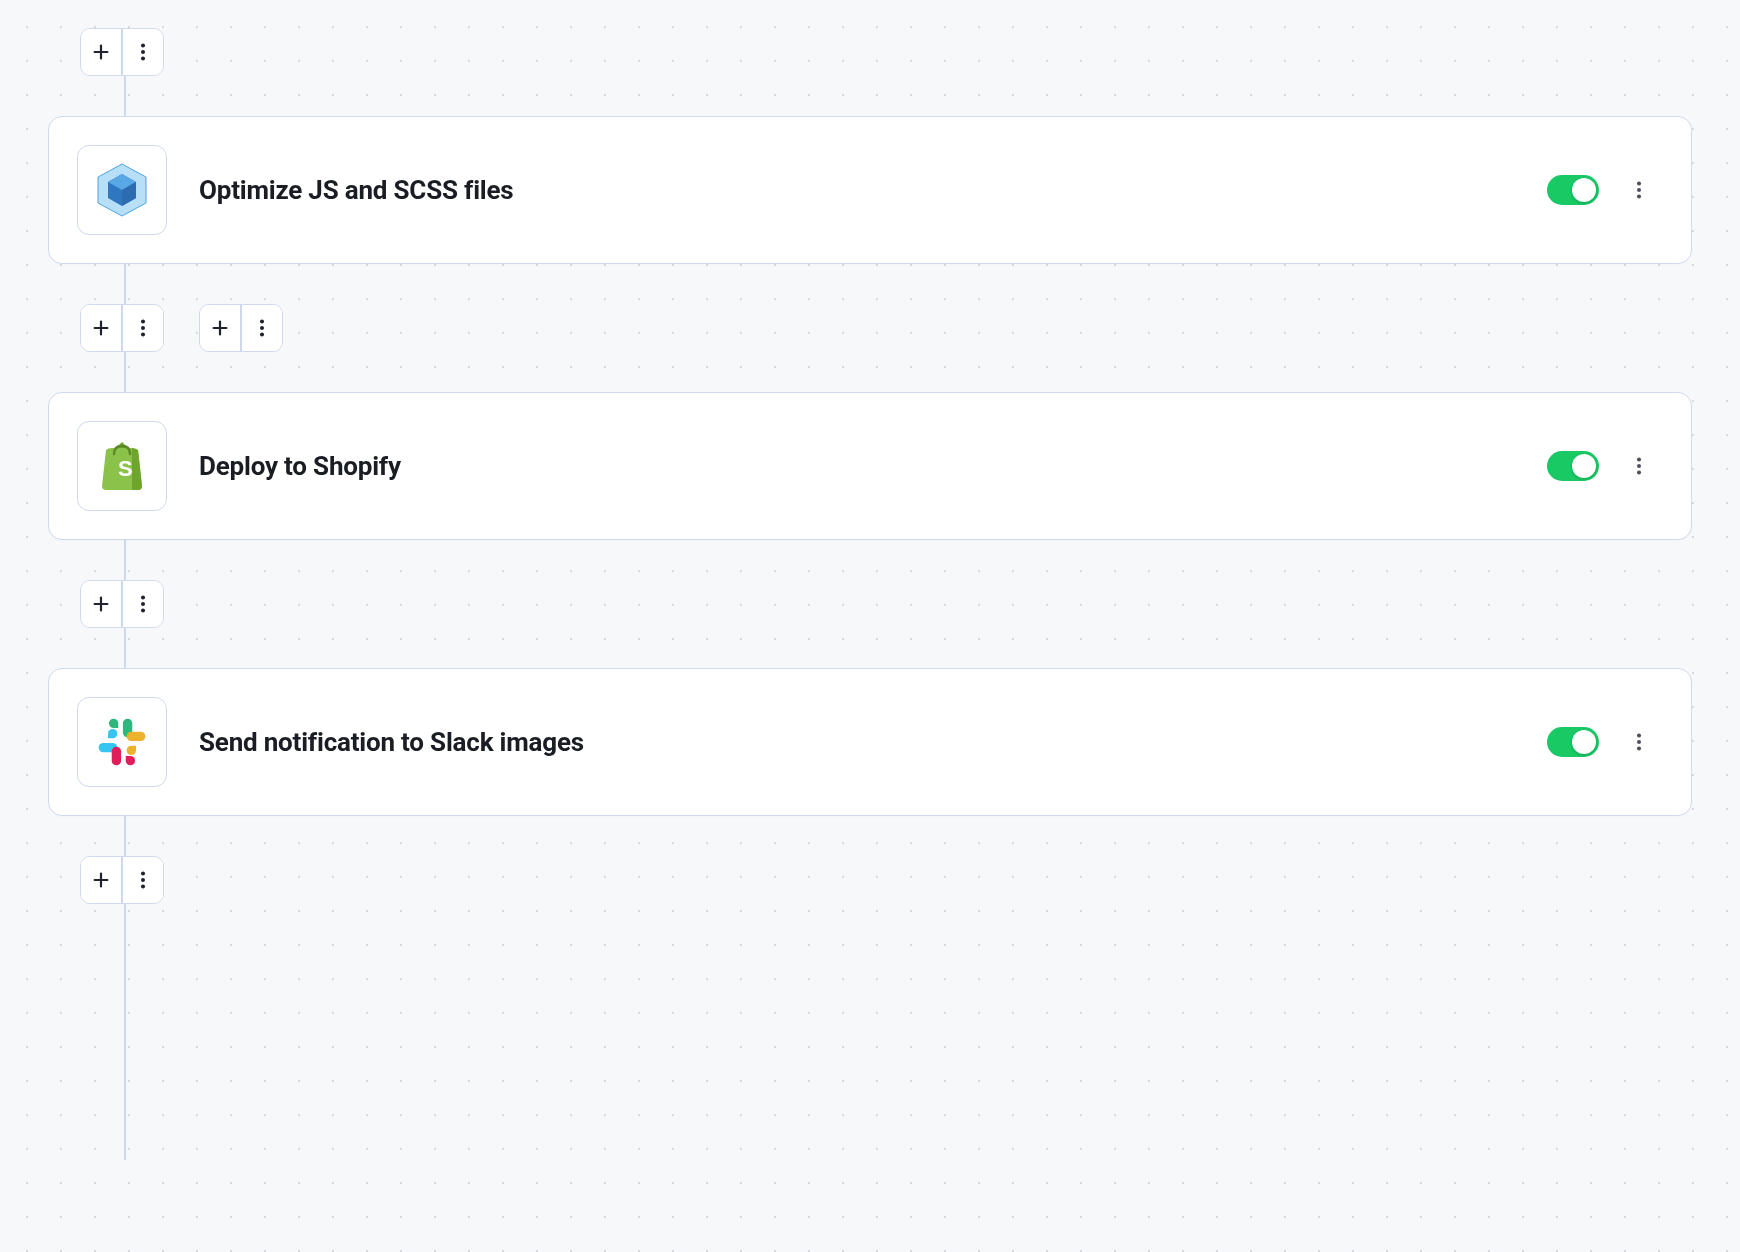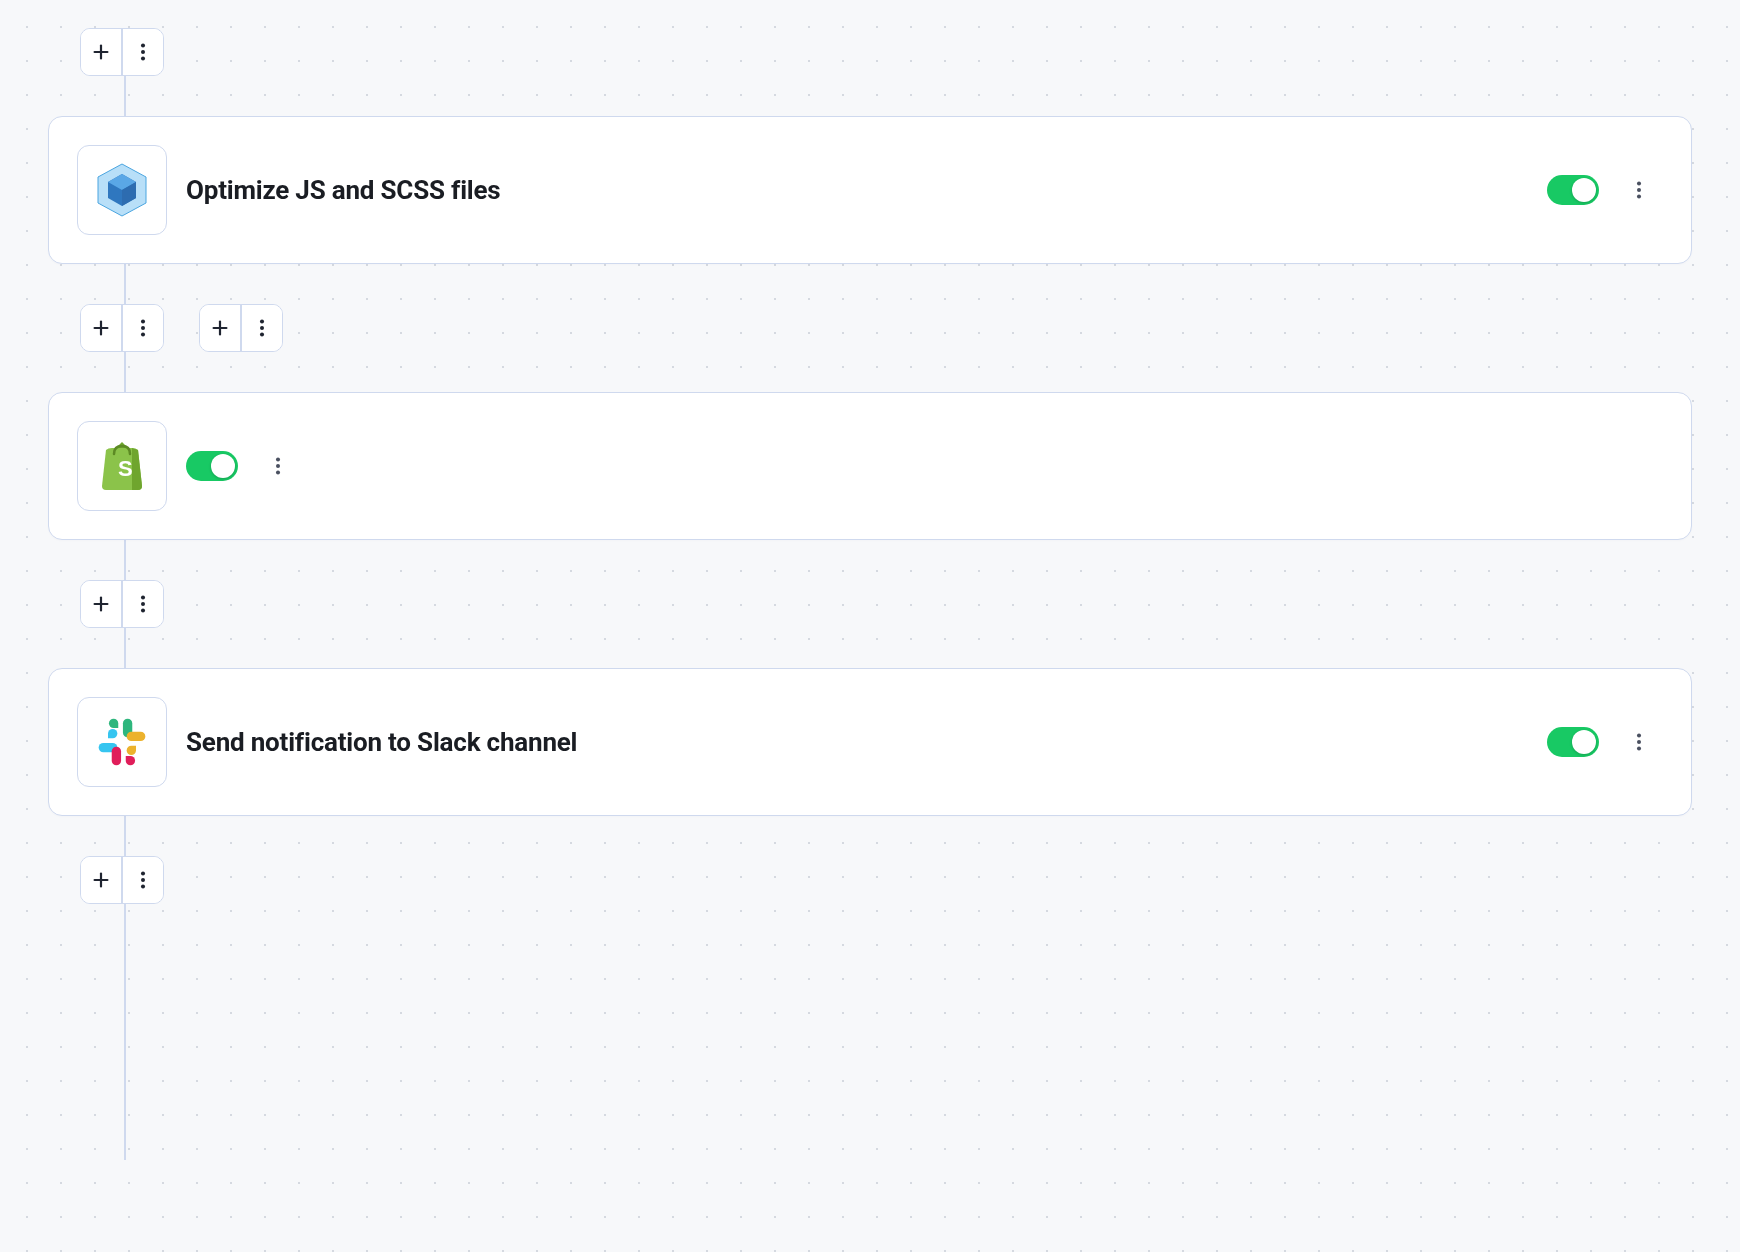--- a/index.html
+++ b/index.html
@@ -61,21 +61,21 @@
   }
   .step-card {
     margin-top: 40px;
     margin-bottom: 40px;
     border: 1.5px solid #cfd9ee;
     border-radius: 14px;
     background: #fff;
     padding: 28px 36px 28px 28px;
     display: flex;
     align-items: center;
-    gap: 19px;
+    gap: 32px;
     box-shadow: 0 1px 2px rgba(30,40,80,0.02);
   }
   .step-icon-box {
     width: 90px;
     height: 90px;
     border: 1.5px solid #cfd9ee;
     border-radius: 12px;
     background: #fff;
     display: flex;
     align-items: center;
@@ -208,20 +208,21 @@
     </button>
   </div>
   <div class="step-card">
     <div class="step-icon-box">
       <span>
             <svg width="60" height="60" viewBox="0 0 60 60">
               <use href="#i-shopify"></use>
             </svg>
           </span>
     </div>
+    <div class="step-title">Deploy to Shopify</div>
     <div class="step-actions">
       <div class="toggle on">
         <div class="knob"></div>
       </div>
       <button class="icon-btn" aria-label="more">
         <span>
               <svg width="22" height="22" viewBox="0 0 24 24">
                 <use href="#i-dots"></use>
               </svg>
             </span>
@@ -246,21 +247,21 @@
     </button>
   </div>
   <div class="step-card">
     <div class="step-icon-box">
       <span>
             <svg width="56" height="56" viewBox="0 0 60 60">
               <use href="#i-slack2"></use>
             </svg>
           </span>
     </div>
-    <div class="step-title">Send notification to Slack channel</div>
+    <div class="step-title">Send notification to Slack images</div>
     <div class="step-actions">
       <div class="toggle on">
         <div class="knob"></div>
       </div>
       <button class="icon-btn" aria-label="more">
         <span>
               <svg width="22" height="22" viewBox="0 0 24 24">
                 <use href="#i-dots"></use>
               </svg>
             </span>

